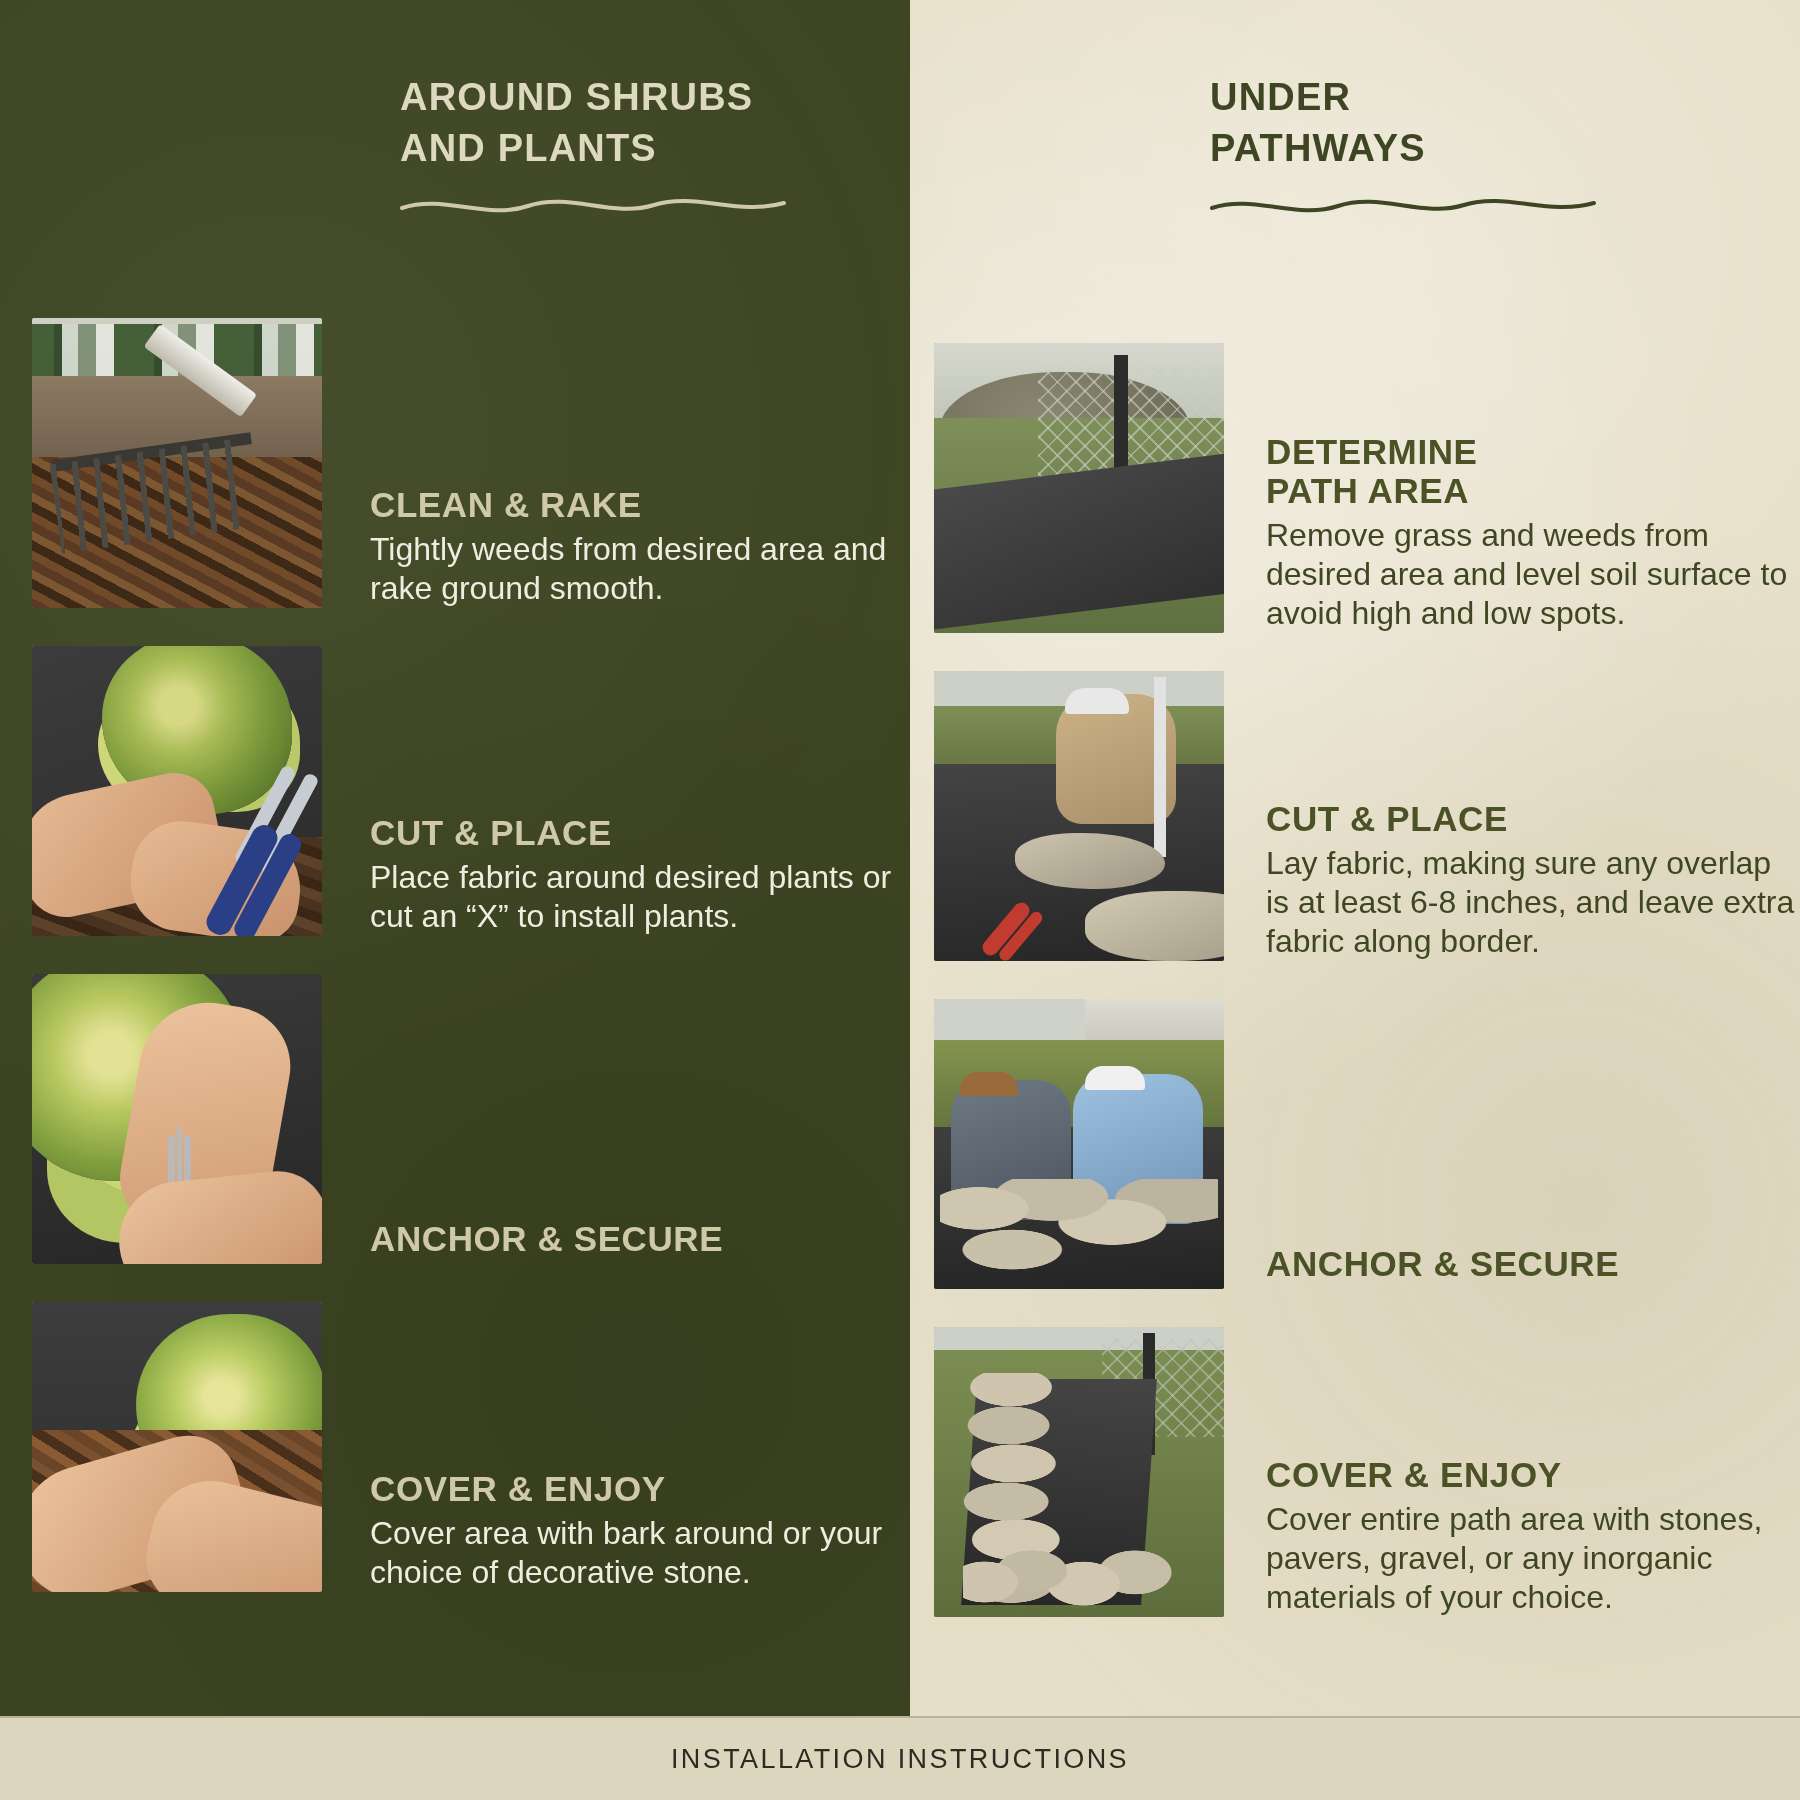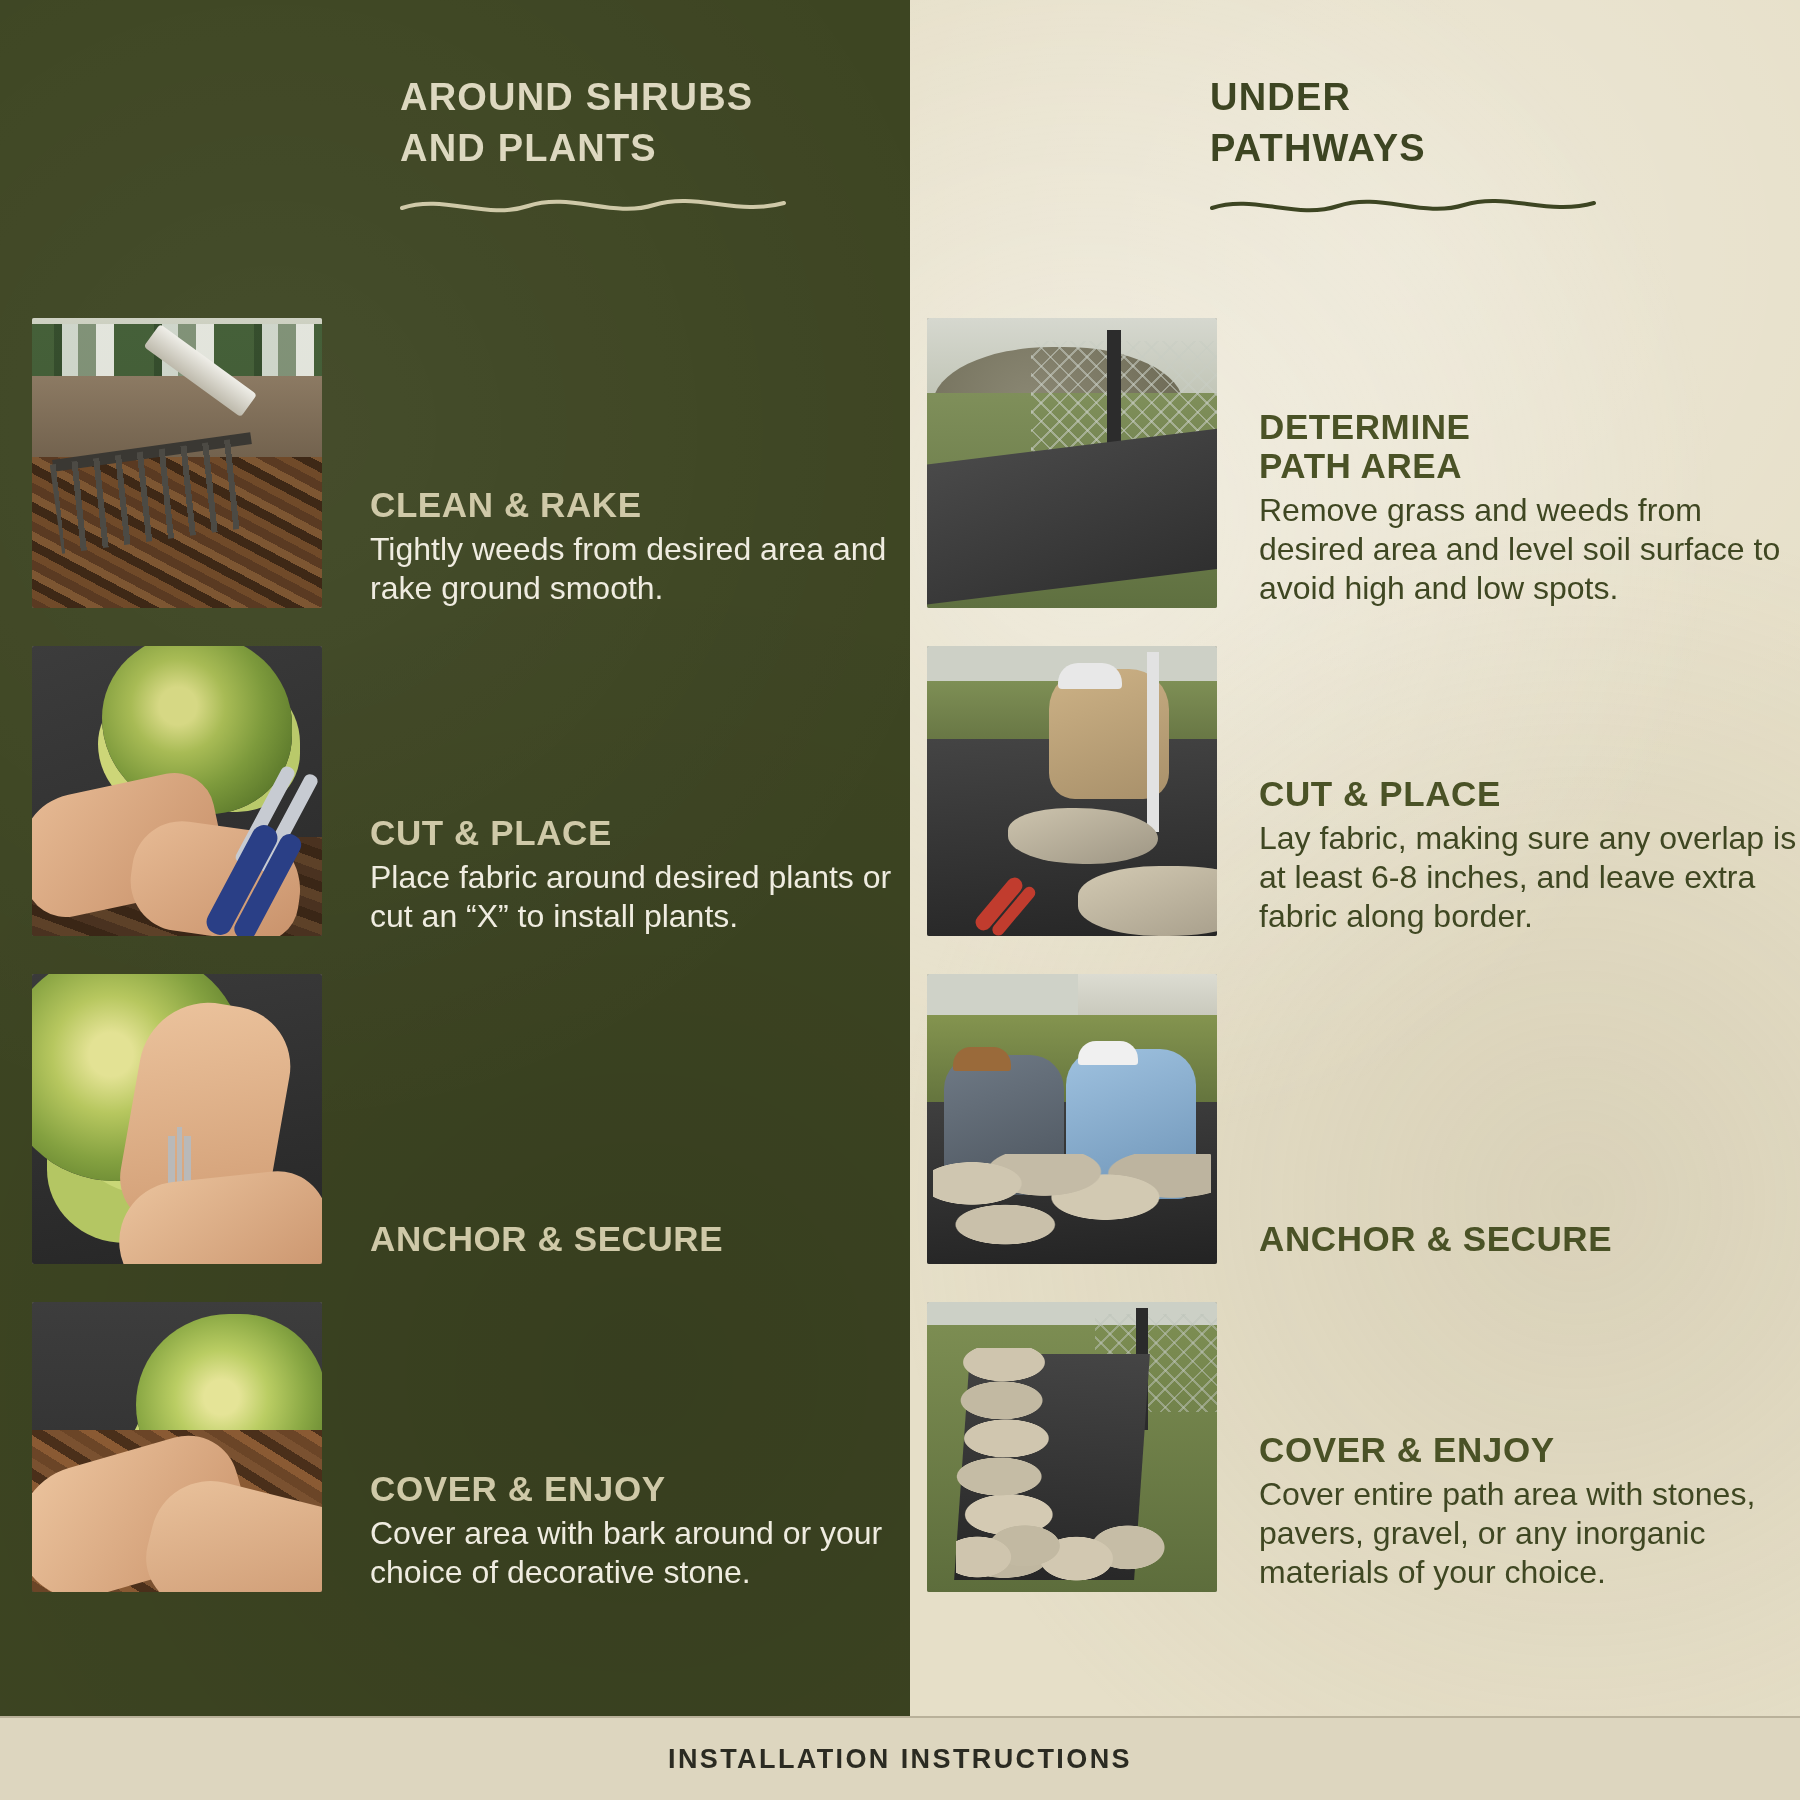--- a/index.html
+++ b/index.html
@@ -98,21 +98,21 @@
     top: 318px;
     left: 0;
     right: 0;
   }
   .step {
     display: flex;
     align-items: flex-end;
     margin-bottom: 38px;
   }
   .col-left .step { padding-left: 32px; }
-  .col-right .step { padding-left: 17px; }
+  .col-right .step { padding-left: 24px; margin-top: 25px; }
 
   .thumb {
     width: 290px;
     height: 290px;
     flex: 0 0 290px;
     border-radius: 2px;
     overflow: hidden;
     position: relative;
     background: #8a8676;
   }
@@ -145,21 +145,21 @@
   .footer {
     height: 82px;
     background: #ddd6bf;
     border-top: 2px solid #b9b19a;
     display: flex;
     align-items: center;
     justify-content: center;
   }
   .footer-text {
     font-size: 27px;
-    font-weight: bold;
+    font-weight: normal;
     letter-spacing: 2.4px;
     color: #2b2b22;
     text-transform: uppercase;
   }
   .photo { position: absolute; inset: 0; }
 
   
   .p1 .sky { position:absolute; left:0; top:0; width:100%; height:20%;
     background: linear-gradient(180deg,#cfd2c4,#b6bba7); }
   .p1 .pots { position:absolute; left:0; top:2%; width:100%; height:18%;

